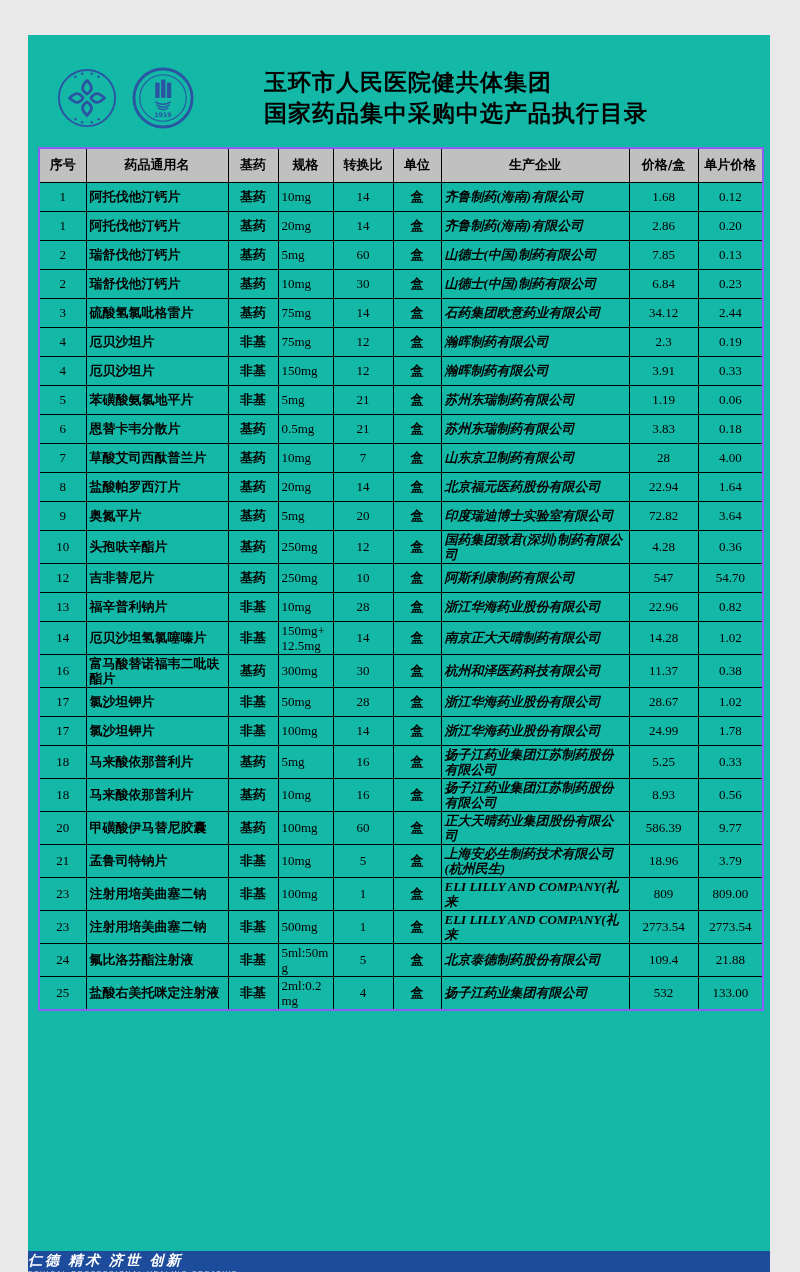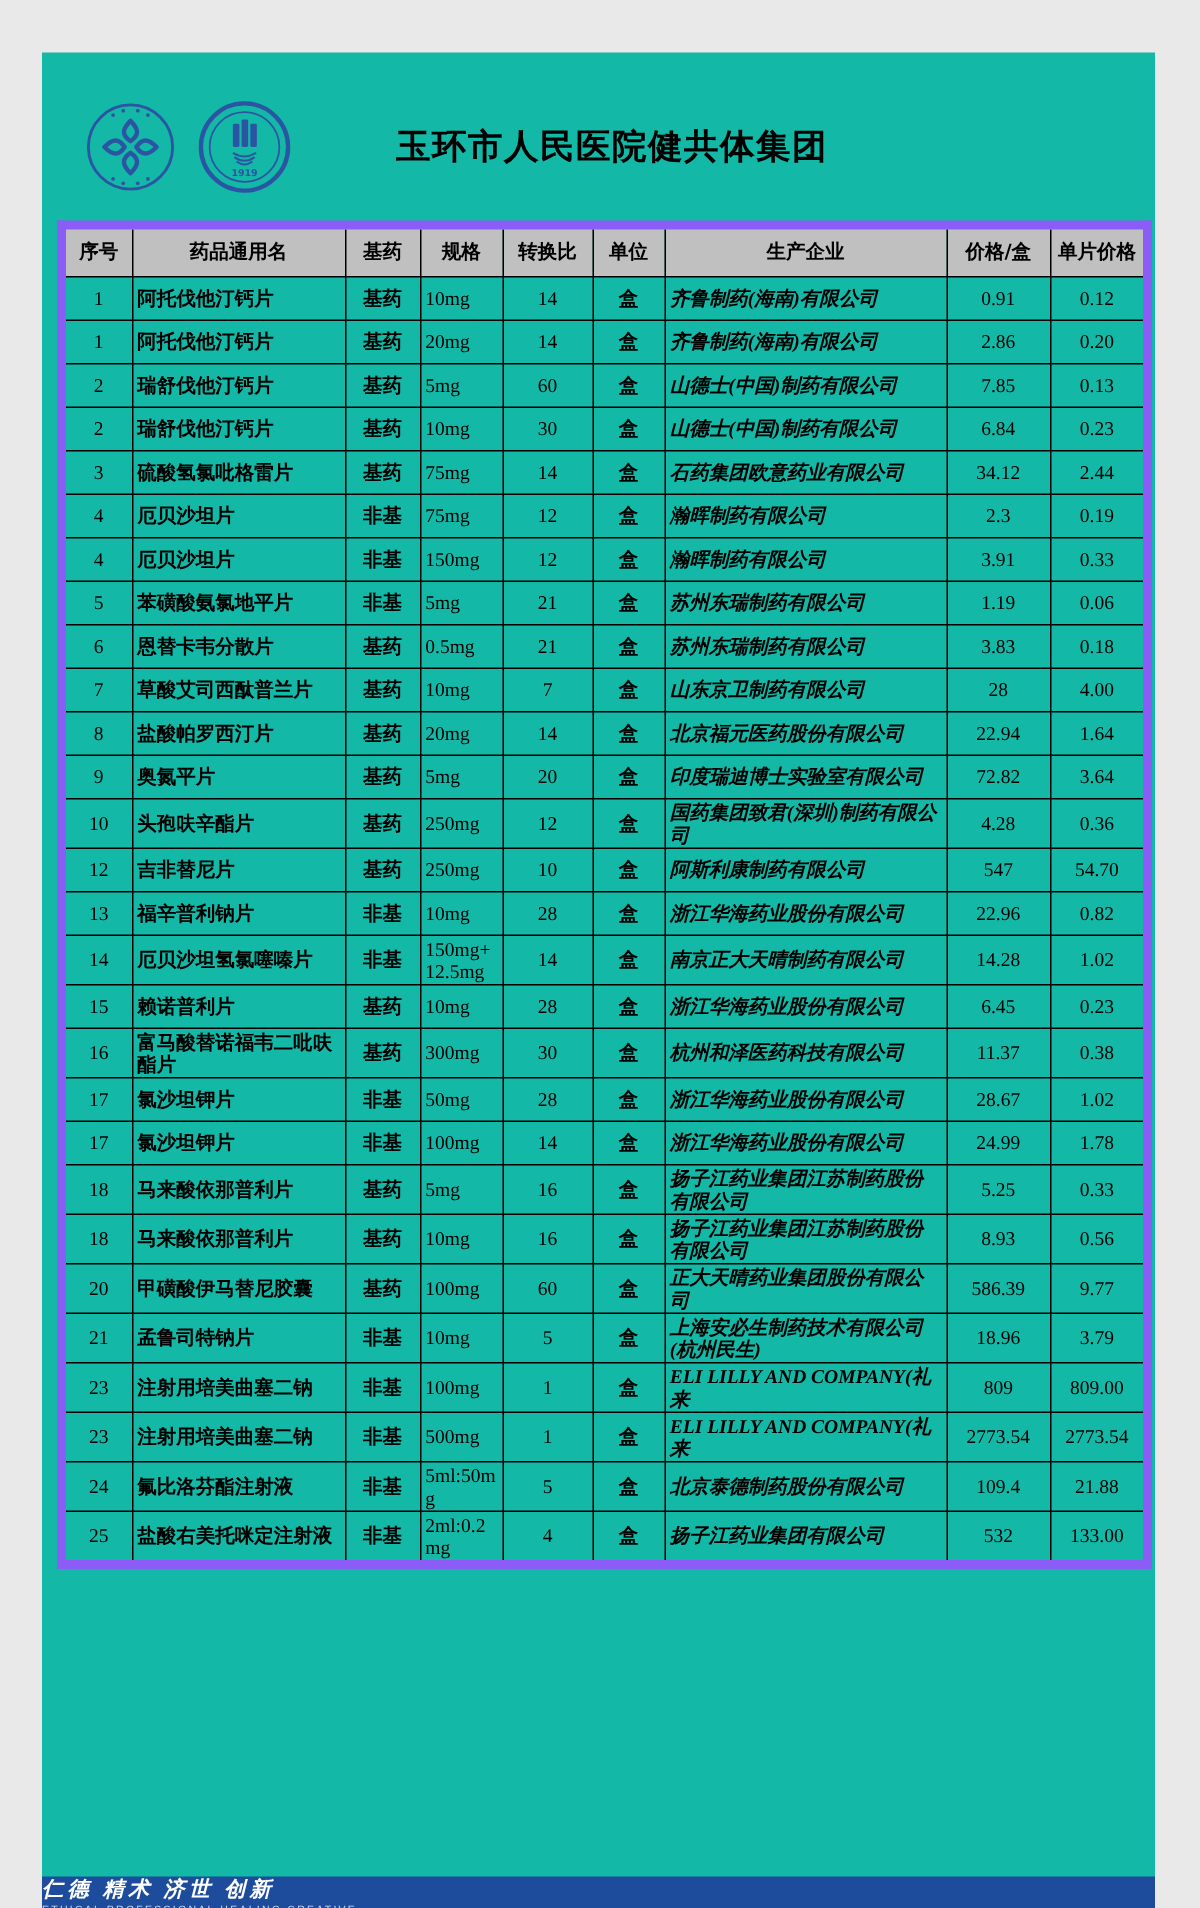--- a/index.html
+++ b/index.html
@@ -10,21 +10,21 @@
     margin-top:27px;
   }
   
   .doc-header { display:flex; align-items:center; padding:32px 0 0 28px; }
   .logos { display:flex; align-items:center; gap:14px; width:200px; }
   .logo { width:62px; height:62px; }
   .title-block { margin-left:8px; }
   .title-line { font-size:23px; font-weight:bold; color:#000; line-height:31px; letter-spacing:1px; }
   
   .table-wrap { margin:18px 0 0 10px; }
-  table.drug-table { border-collapse:collapse; table-layout:fixed; width:724px; border:6px solid #8b5cf6; }
+  table.drug-table { border-collapse:collapse; table-layout:fixed; width:724px; border:2px solid #8b5cf6; }
   table.drug-table th {
     background:#c0c0c0; border:1px solid #000; font-size:13px; font-weight:bold;
     height:34px; text-align:center; color:#000;
     font-family:"DejaVu Sans","Liberation Sans",sans-serif;
   }
   table.drug-table td {
     border:1px solid #000; font-size:13px; color:#000; height:29px;
     padding:1px 3px; line-height:15px;
     font-family:"Liberation Serif","DejaVu Serif",serif;
     overflow:hidden;
@@ -91,20 +91,21 @@
         <g stroke="#2b55a3" stroke-width="1.4" fill="none">
           <path d="M24 36 q8 5 16 0"></path>
           <path d="M25 39 q7 5 14 0"></path>
           <path d="M26.5 42 q5.5 4 11 0"></path>
         </g>
         <text x="32" y="52" text-anchor="middle" font-size="6.5" font-weight="bold" fill="#2b55a3">1919</text>
       </svg>
     </div>
     <div class="title-block">
       <div class="title-line">玉环市人民医院健共体集团</div>
+      <div class="title-line">国家药品集中采购中选产品执行目录</div>
     </div>
   </div>
 
   <div class="table-wrap">
     <table class="drug-table">
       <colgroup>
         <col style="width:47px">
           <col style="width:142px">
           <col style="width:50px">
         <col style="width:55px">
@@ -129,21 +130,21 @@
       </thead>
       <tbody>
           <tr>
             <td class="ac">1</td>
             <td class="al">阿托伐他汀钙片</td>
             <td class="ac">基药</td>
             <td class="al">10mg</td>
             <td class="ac">14</td>
             <td class="ac">盒</td>
             <td class="al">齐鲁制药(海南)有限公司</td>
-            <td class="ac">0.91</td>
+            <td class="ac">1.68</td>
             <td class="ac">0.12</td>
           </tr>
           <tr>
             <td class="ac">1</td>
             <td class="al">阿托伐他汀钙片</td>
             <td class="ac">基药</td>
             <td class="al">20mg</td>
             <td class="ac">14</td>
             <td class="ac">盒</td>
             <td class="al">齐鲁制药(海南)有限公司</td>
@@ -296,31 +297,20 @@
           <tr>
             <td class="ac">14</td>
             <td class="al">厄贝沙坦氢氯噻嗪片</td>
             <td class="ac">非基</td>
             <td class="al">150mg+12.5mg</td>
             <td class="ac">14</td>
             <td class="ac">盒</td>
             <td class="al">南京正大天晴制药有限公司</td>
             <td class="ac">14.28</td>
             <td class="ac">1.02</td>
-          </tr>
-          <tr>
-            <td class="ac">15</td>
-            <td class="al">赖诺普利片</td>
-            <td class="ac">基药</td>
-            <td class="al">10mg</td>
-            <td class="ac">28</td>
-            <td class="ac">盒</td>
-            <td class="al">浙江华海药业股份有限公司</td>
-            <td class="ac">6.45</td>
-            <td class="ac">0.23</td>
           </tr>
           <tr>
             <td class="ac">16</td>
             <td class="al">富马酸替诺福韦二吡呋酯片</td>
             <td class="ac">基药</td>
             <td class="al">300mg</td>
             <td class="ac">30</td>
             <td class="ac">盒</td>
             <td class="al">杭州和泽医药科技有限公司</td>
             <td class="ac">11.37</td>

